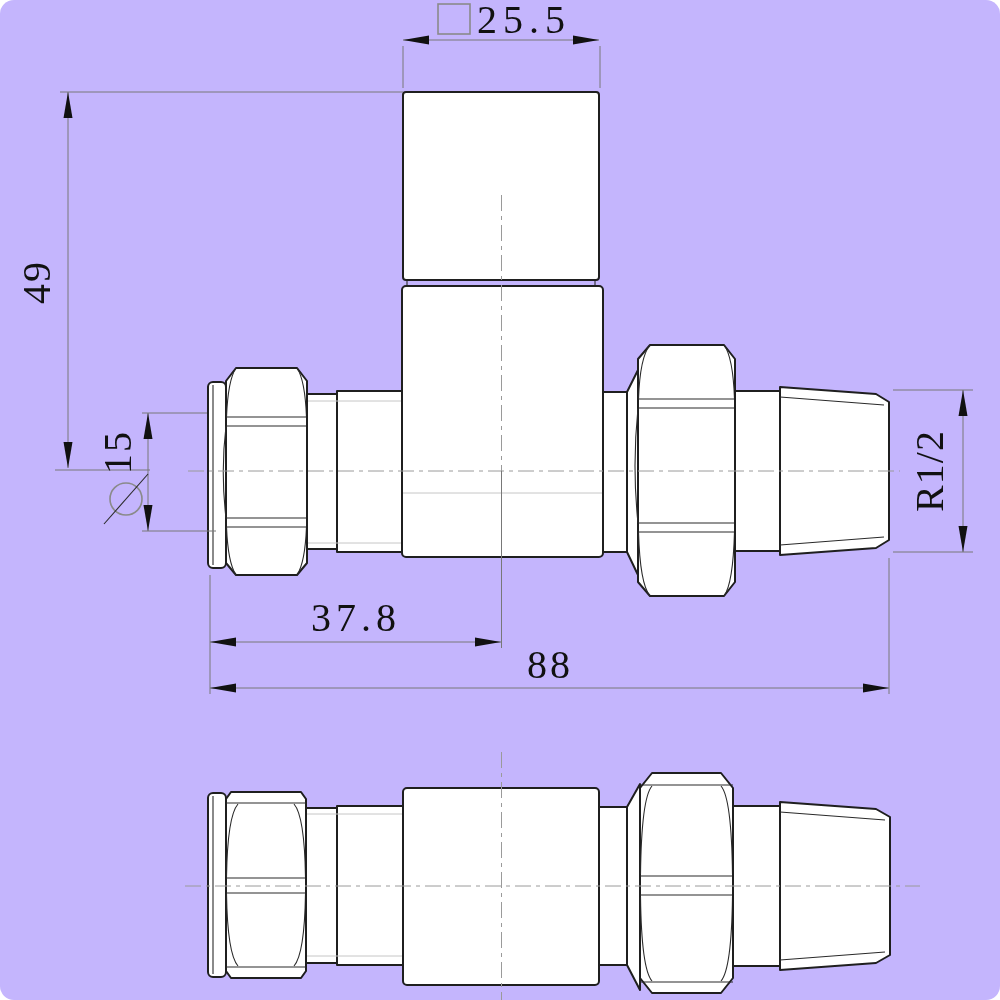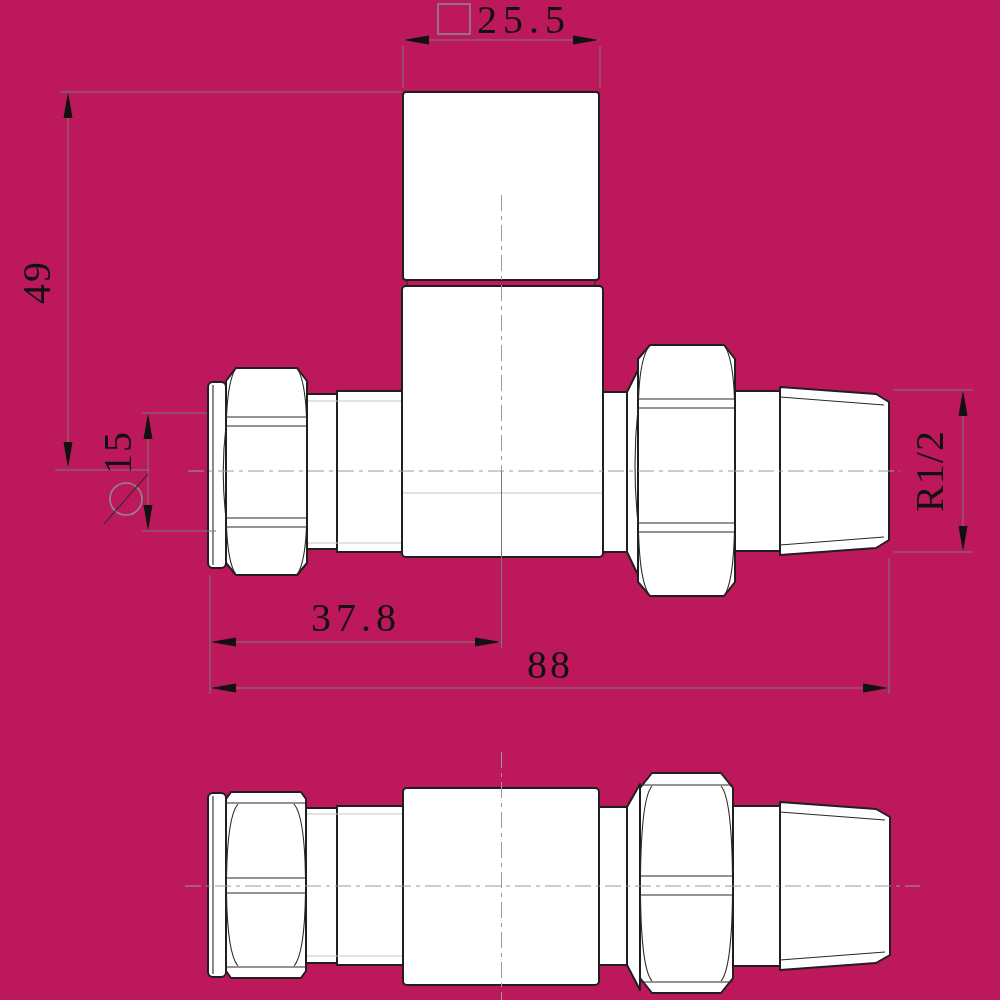--- a/index.html
+++ b/index.html
@@ -1,16 +1,16 @@
 <!DOCTYPE html>
 <html><head>
 <meta charset="utf-8">
 <style>
   html,body{margin:0;padding:0;background:#ffffff;}
-  .canvas{position:relative;width:1000px;height:1000px;background:#be185d;overflow:hidden;}
+  .canvas{position:relative;width:1000px;height:1000px;background:#c4b5fd;overflow:hidden;border-radius:14px;}
   svg{display:block;}
   .obj{stroke:#1f1f1f;stroke-width:2;fill:#ffffff;stroke-linejoin:round;}
   .thin{stroke:#2a2a2a;stroke-width:1.1;fill:none;}
   .faint{stroke:#c6c6c6;stroke-width:1;fill:none;}
   .cline{stroke:#9a9a9a;stroke-width:1;fill:none;stroke-dasharray:16 5 4 5;}
   .dline{stroke:#787878;stroke-width:1;fill:none;}
   .arrow{fill:#111111;stroke:none;}
   .dimtext{font-family:"Liberation Serif", serif;font-size:40px;fill:#111111;}
   .sym{stroke:#8a8a8a;stroke-width:1.6;fill:none;}
 </style>

